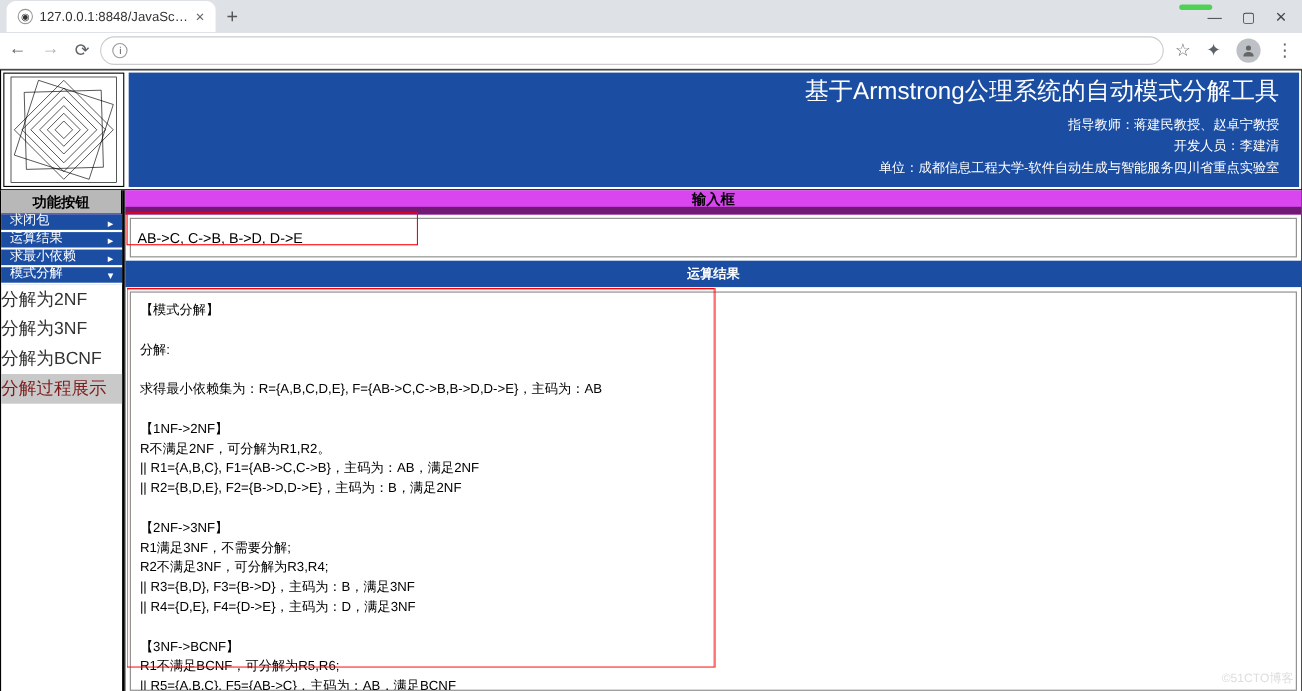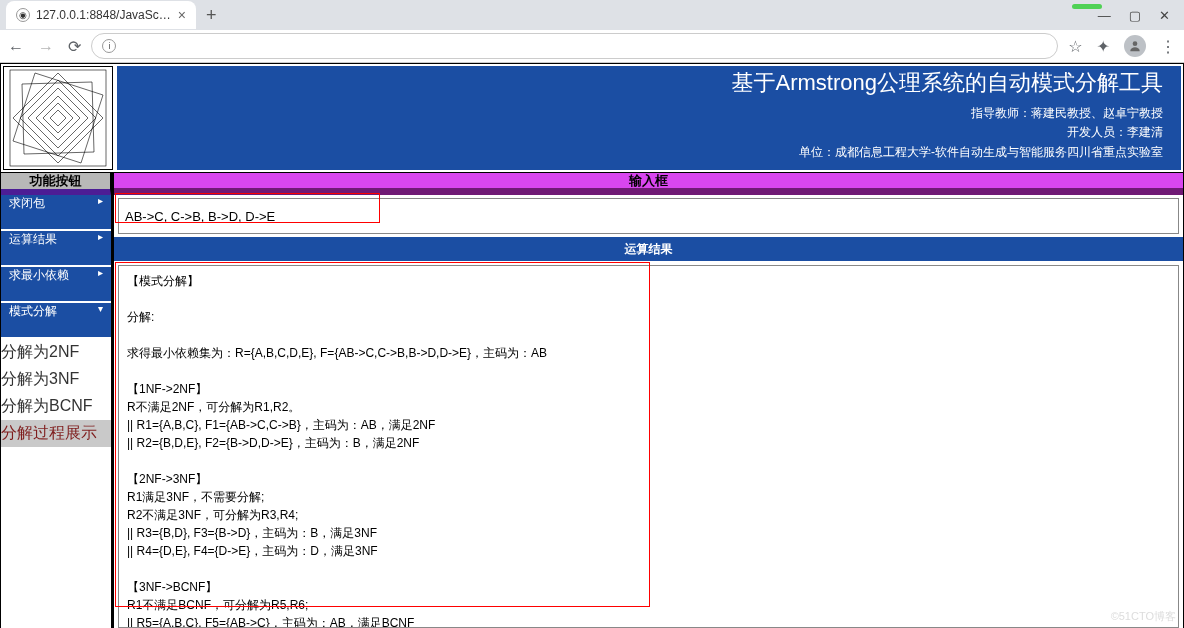--- a/index.html
+++ b/index.html
@@ -27,22 +27,22 @@
 .top-banner { display: flex; height: 110px; border: 1px solid #000; gap: 4px; padding: 2px; }
 .logo-box { width: 110px; height: 104px; border: 1px solid #000; display: flex; align-items: center; justify-content: center; }
 .logo-box svg { width: 100px; height: 100px; }
 .banner-blue { flex: 1; background: #1b4ea3; color: #fff; display: flex; flex-direction: column; align-items: flex-end; justify-content: center; padding: 0 18px 6px 6px; }
 .banner-title { font-size: 22px; margin-bottom: 6px; }
 .banner-sub { text-align: right; font-size: 12px; line-height: 1.6; }
 
 
 .page-body { display: flex; border: 1px solid #000; border-top: none; height: 460px; }
 .sidebar { width: 112px; border-right: 2px solid #000; display: flex; flex-direction: column; }
-.sb-header { background: #b8b8b8; height: 22px; display: flex; align-items: center; justify-content: center; font-weight: bold; border-bottom: 6px solid #4c1d95; border-right: 1px solid #000; }
-.menu-item { height: 36px; background: #1b4ea3; color: #fff; display: flex; align-items: flex-start; padding: 0 8px; font-size: 12px; border-bottom: 2px solid #fff; cursor: pointer; }
+.sb-header { background: #b8b8b8; height: 22px; display: flex; align-items: center; justify-content: center; font-weight: bold; border-bottom: 1px solid #4c1d95; border-right: 1px solid #000; }
+.menu-item { height: 16px; background: #1b4ea3; color: #fff; display: flex; align-items: flex-end; padding: 0 8px; font-size: 12px; border-bottom: 2px solid #fff; cursor: pointer; }
 .menu-item.selected .arrow::before { content: "▾"; }
 .menu-item .arrow::before { content: "▸"; }
 .menu-item .arrow { margin-left: auto; font-size: 10px; }
 .sub-item { height: 27px; display: flex; align-items: center; padding-left: 0; font-size: 16px; color: #333; cursor: pointer; }
 .sub-item.active { background: #c9c9c9; color: #7f1d1d; }
 
 .main-col { flex: 1; display: flex; flex-direction: column; border-left: 1px solid #000; }
 .sect-header { background: #d946ef; height: 22px; display: flex; align-items: center; justify-content: center; font-weight: bold; border-bottom: 7px solid #701a75; }
 .input-area { padding: 3px 4px; }
 .fd-input { width: 100%; height: 36px; border: 1px solid #888; padding: 0 6px; font-size: 13px; }

